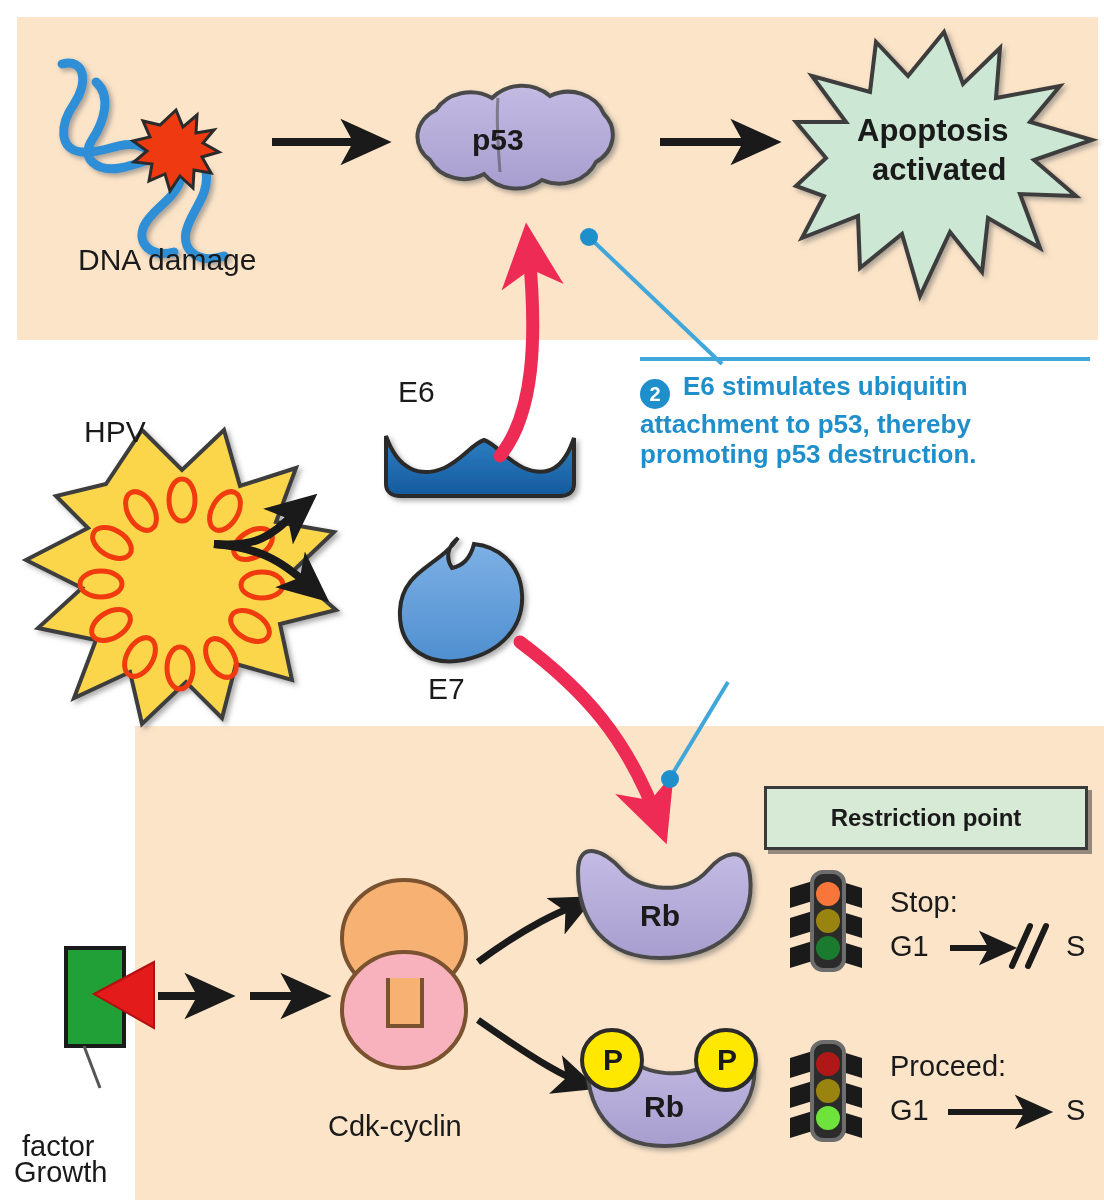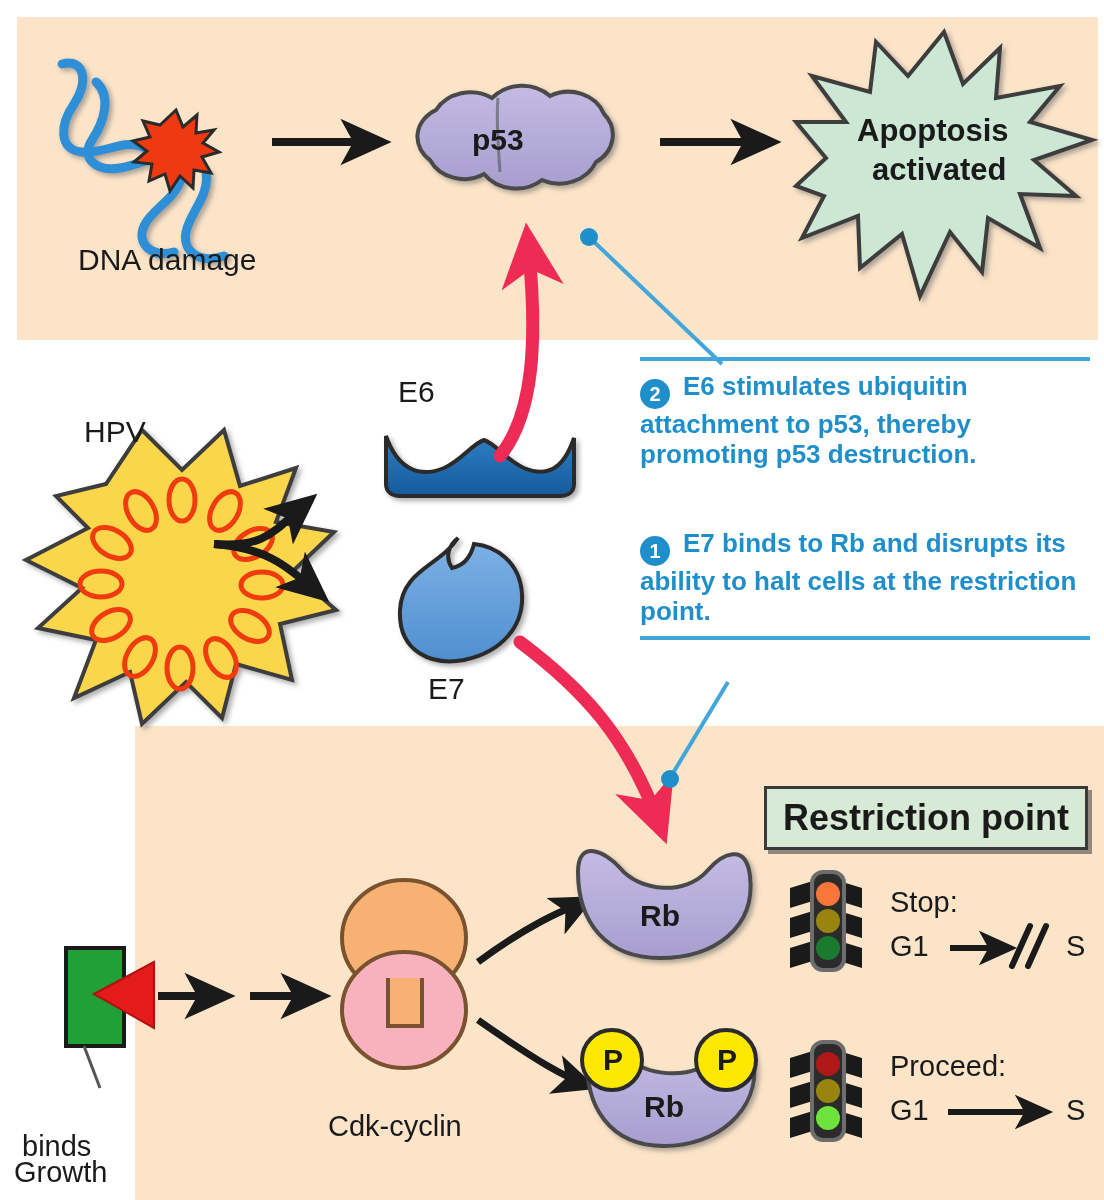--- a/index.html
+++ b/index.html
@@ -203,38 +203,32 @@
   <div class="lbl" style="left:398px;top:375px;font-size:30px;">E6</div>
   <div class="lbl" style="left:392px;top:672px;font-size:30px;margin-left:36px;">E7</div>
 
   <div class="callout" style="left:640px;top:357px;width:450px;font-size:26px;">
     <span class="rule"></span>
     <span class="ctext">
       <span class="badge">2</span><span>E6 stimulates ubiquitin attachment to p53, thereby promoting p53 destruction.</span>
     </span>
   </div>
 
-  <div class="callout" style="left:640px;top:528px;width:450px;font-size:26px;">
-    <span class="ctext" style="padding-top:0;">
-      <span class="badge">1</span><span>E7 binds to Rb and disrupts its ability to halt cells at the restriction point.</span>
-    </span>
-    <span class="rule" style="margin-top:10px;"></span>
-  </div>
 
   <div class="rbox" style="left:764px;top:786px;width:318px;height:58px;">
-    <span style="font-size:36px;font-weight:bold;color:#1a1a1a;">Restriction point</span>
+    <span style="font-size:24px;font-weight:bold;color:#1a1a1a;">Restriction point</span>
   </div>
 
   <div class="shapelbl" style="left:640px;top:899px;font-size:30px;">Rb</div>
   <div class="shapelbl" style="left:644px;top:1090px;font-size:30px;">Rb</div>
   <div class="shapelbl" style="left:603px;top:1043px;font-size:30px;">P</div>
   <div class="shapelbl" style="left:717px;top:1043px;font-size:30px;">P</div>
 
   <div class="lbl" style="left:14px;top:1116px;font-size:29px;margin-top:40px;">Growth</div>
-  <div class="lbl" style="left:22px;top:1130px;font-size:29px;">binds</div>
+  <div class="lbl" style="left:22px;top:1130px;font-size:29px;">factor</div>
 
   <div class="lbl" style="left:328px;top:1110px;font-size:29px;">Cdk-cyclin</div>
 
   <div class="lbl" style="left:890px;top:886px;font-size:29px;">Stop:</div>
   <div class="lbl" style="left:890px;top:930px;font-size:29px;">G1</div>
   <div class="lbl" style="left:1066px;top:930px;font-size:29px;">S</div>
 
   <div class="lbl" style="left:890px;top:1050px;font-size:29px;">Proceed:</div>
   <div class="lbl" style="left:890px;top:1094px;font-size:29px;">G1</div>
   <div class="lbl" style="left:1066px;top:1094px;font-size:29px;">S</div>

